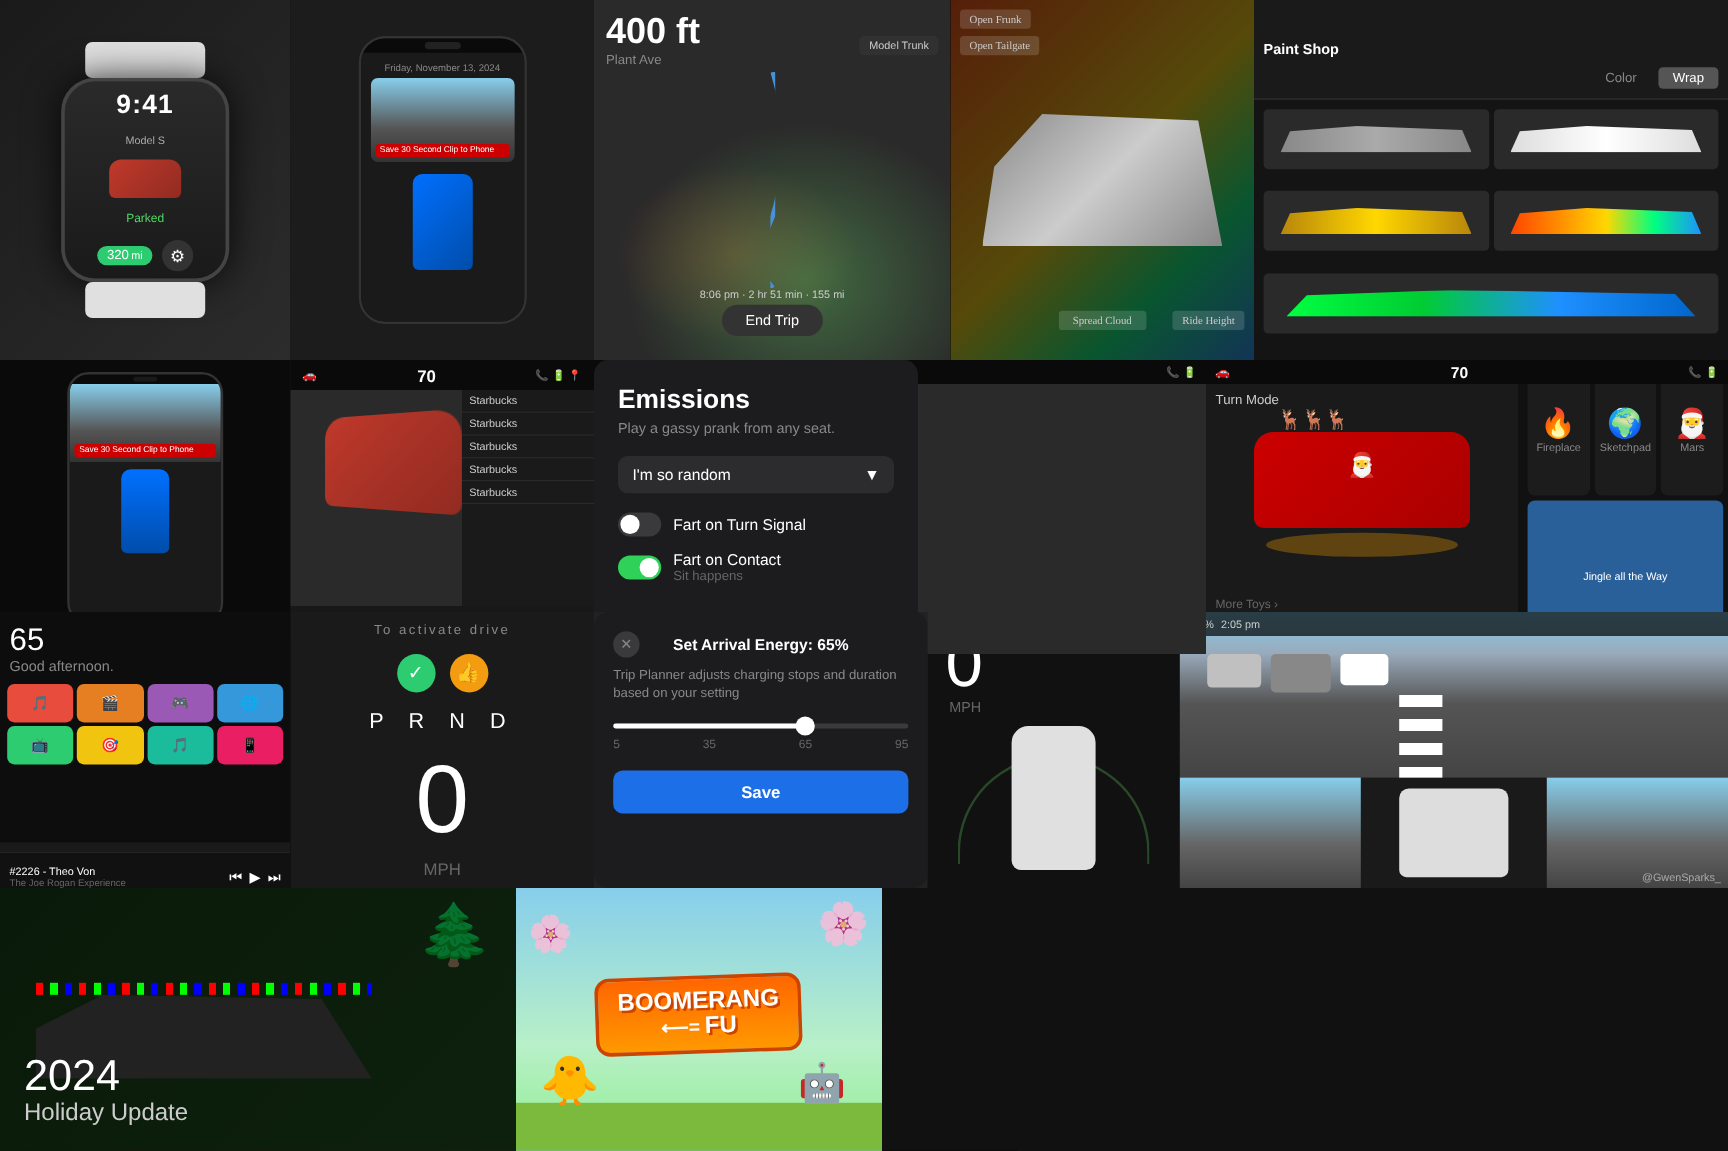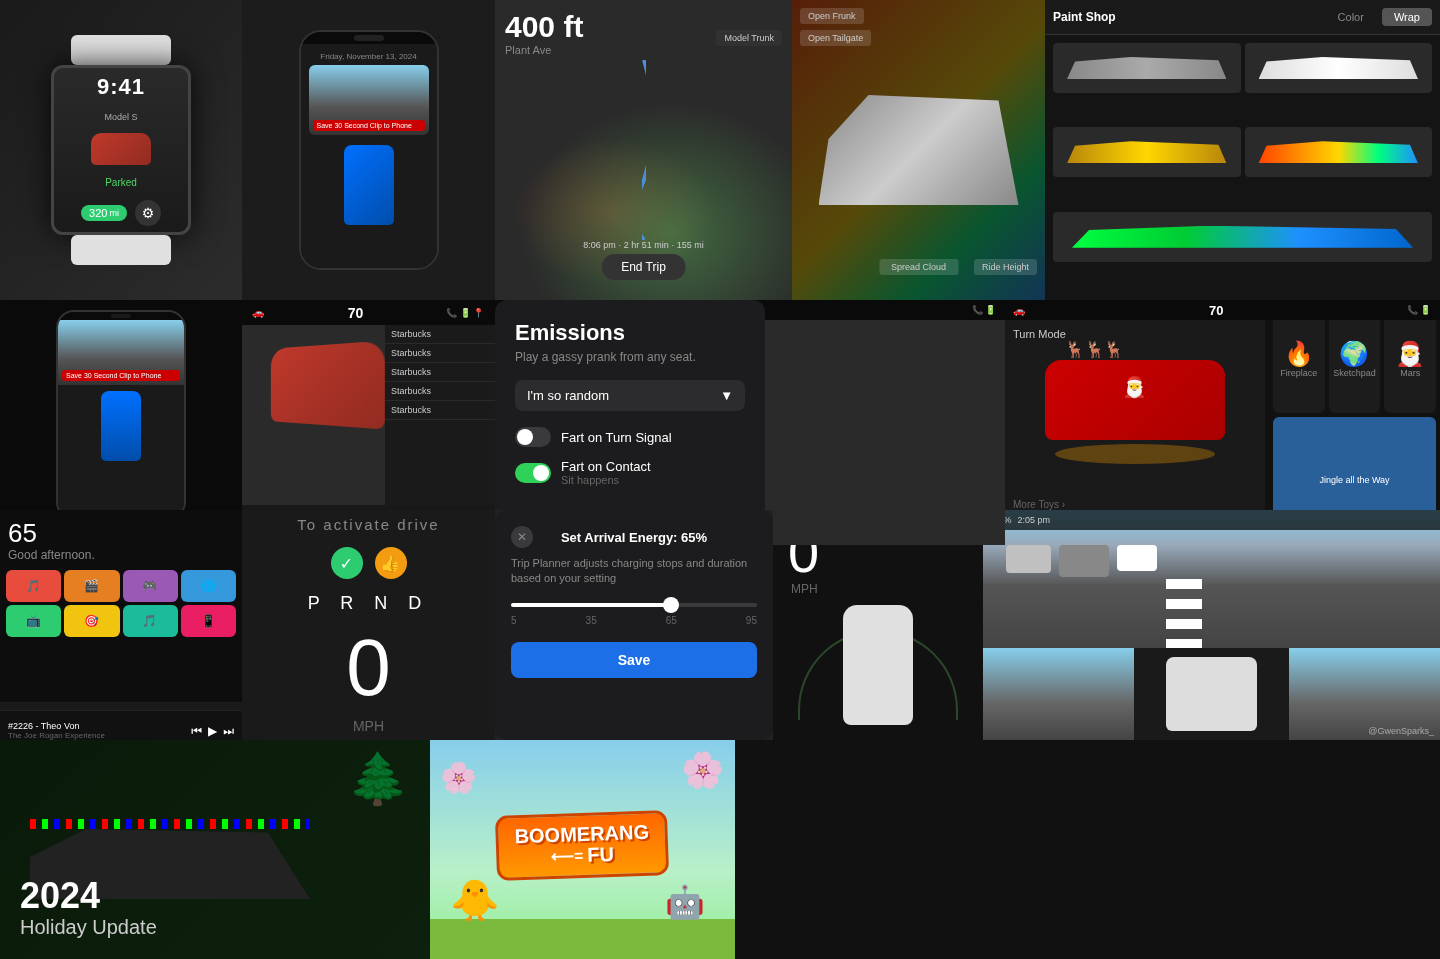--- a/index.html
+++ b/index.html
@@ -134,21 +134,21 @@
       background: linear-gradient(180deg, #87CEEB 0%, #a8e6cf 100%);
     }
 
     
 
     
     .watch-body {
       width: 140px;
       height: 170px;
       background: linear-gradient(180deg, #2a2a2a 0%, #1a1a1a 100%);
-      border-radius: 12px;
+      border-radius: 28px;
       border: 3px solid #444;
       display: flex;
       flex-direction: column;
       align-items: center;
       justify-content: space-around;
       padding: 0;
       box-shadow: 0 0 30px rgba(0,0,0,0.8);
     }
     .watch-band-top, .watch-band-bottom {
       width: 100px;
@@ -455,20 +455,21 @@
     
     .cyber-main-bg {
       width: 100%;
       height: 100%;
       background: #0d0d0d;
       display: flex;
       flex-direction: column;
       align-items: center;
       justify-content: center;
       position: relative;
+      font-family: Liberation Serif, serif;
     }
 
     
     .cyber-graffiti-wrap {
       position: absolute;
       top: 0; left: 0; right: 0; bottom: 0;
       background: linear-gradient(135deg, #ff4500 0%, #ff8c00 25%, #ffd700 50%, #00ff7f 75%, #1e90ff 100%);
       opacity: 0.3;
     }
   </style>
@@ -547,21 +548,21 @@
       <div style="width:200px;height:110px;background:linear-gradient(135deg,#888,#ccc,#888);clip-path:polygon(5% 40%, 25% 0%, 90% 5%, 100% 100%, 0% 100%);position:relative;z-index:2;"></div>
       <div style="position:absolute;bottom:25px;left:50%;transform:translateX(-50%);background:rgba(255,255,255,0.15);color:#ccc;font-size:9px;padding:3px 12px;border-radius:3px;white-space:nowrap;z-index:3;">Spread Cloud</div>
       <div style="position:absolute;bottom:25px;right:8px;background:rgba(255,255,255,0.15);color:#ccc;font-size:9px;padding:3px 8px;border-radius:3px;">Ride Height</div>
     </div>
   </div>
 
   <div class="tile tile-paint-shop">
     <div style="width:100%;height:100%;background:#141414;display:flex;flex-direction:column;">
       <div style="display:flex;align-items:center;justify-content:space-between;padding:8px;background:#1a1a1a;border-bottom:1px solid #333;">
         <div style="color:#fff;font-size:12px;font-weight:600;">Paint Shop</div>
-        <div style="display:flex;gap:6px;">
+        <div style="display:flex;gap:6px;margin-top:48px;">
           <div style="padding:3px 12px;border-radius:4px;font-size:11px;color:#888;cursor:pointer;">Color</div>
           <div style="padding:3px 12px;border-radius:4px;font-size:11px;background:#555;color:#fff;cursor:pointer;">Wrap</div>
         </div>
       </div>
       <div style="display:grid;grid-template-columns:1fr 1fr;gap:4px;padding:8px;flex:1;">
         <div style="height:50px;background:#2a2a2a;border-radius:4px;display:flex;align-items:center;justify-content:center;">
           <div style="width:85%;height:22px;background:linear-gradient(90deg,#888,#aaa,#888);clip-path:polygon(5% 20%,40% 0%,95% 15%,100% 100%,0% 100%);"></div>
         </div>
         <div style="height:50px;background:#2a2a2a;border-radius:4px;display:flex;align-items:center;justify-content:center;">
           <div style="width:85%;height:22px;background:linear-gradient(90deg,#ddd,#fff,#ddd);clip-path:polygon(5% 20%,40% 0%,95% 15%,100% 100%,0% 100%);"></div>
@@ -742,21 +743,21 @@
           <span style="cursor:pointer;">⏮</span>
           <span style="cursor:pointer;">▶</span>
           <span style="cursor:pointer;">⏭</span>
         </div>
       </div>
     </div>
   </div>
 
   <div class="tile tile-prnd">
     <div class="prnd-bg">
-      <div style="color:#888;font-size:15px;letter-spacing:2px;margin-bottom:4px;">To activate drive</div>
+      <div style="color:#888;font-size:11px;letter-spacing:2px;margin-bottom:4px;">To activate drive</div>
       <div style="display:flex;gap:12px;margin-bottom:4px;">
         <div style="width:32px;height:32px;background:#2ecc71;border-radius:50%;display:flex;align-items:center;justify-content:center;color:#fff;font-size:16px;">✓</div>
         <div style="width:32px;height:32px;background:#f39c12;border-radius:50%;display:flex;align-items:center;justify-content:center;color:#fff;font-size:16px;">👍</div>
       </div>
       <div style="color:#fff;font-size:18px;font-weight:300;letter-spacing:8px;margin-bottom:4px;">P R N D</div>
       <div style="color:#fff;font-size:80px;font-weight:200;line-height:1;">0</div>
       <div style="color:#666;font-size:14px;">MPH</div>
     </div>
   </div>
 
@@ -827,21 +828,21 @@
   <div class="tile tile-holiday">
     <div class="holiday-bg">
 
       <div style="position:absolute;top:10px;right:20px;font-size:50px;opacity:0.6;">🌲</div>
 
       <div style="position:absolute;bottom:60px;left:30px;">
         <div style="width:280px;height:70px;background:#222;clip-path:polygon(0% 40%, 20% 0%, 85% 5%, 100% 100%, 0% 100%);position:relative;"></div>
         <div style="position:absolute;top:-10px;left:0;width:280px;height:10px;background:repeating-linear-gradient(90deg,#ff0000 0px,#ff0000 6px,transparent 6px,transparent 12px,#00ff00 12px,#00ff00 18px,transparent 18px,transparent 24px,#0000ff 24px,#0000ff 30px,transparent 30px,transparent 36px);"></div>
       </div>
       <div style="z-index:2;position:relative;">
-        <div style="color:#fff;font-size:36px;font-weight:700;line-height:1.1;">2024</div>
+        <div style="color:#fff;font-size:36px;font-weight:400;line-height:1.1;">2024</div>
         <div style="color:#ccc;font-size:20px;font-weight:400;">Holiday Update</div>
       </div>
     </div>
   </div>
 
   <div class="tile tile-game">
     <div class="game-bg">
 
       <div style="position:absolute;bottom:0;left:0;right:0;height:40px;background:#7cba3d;"></div>
 

